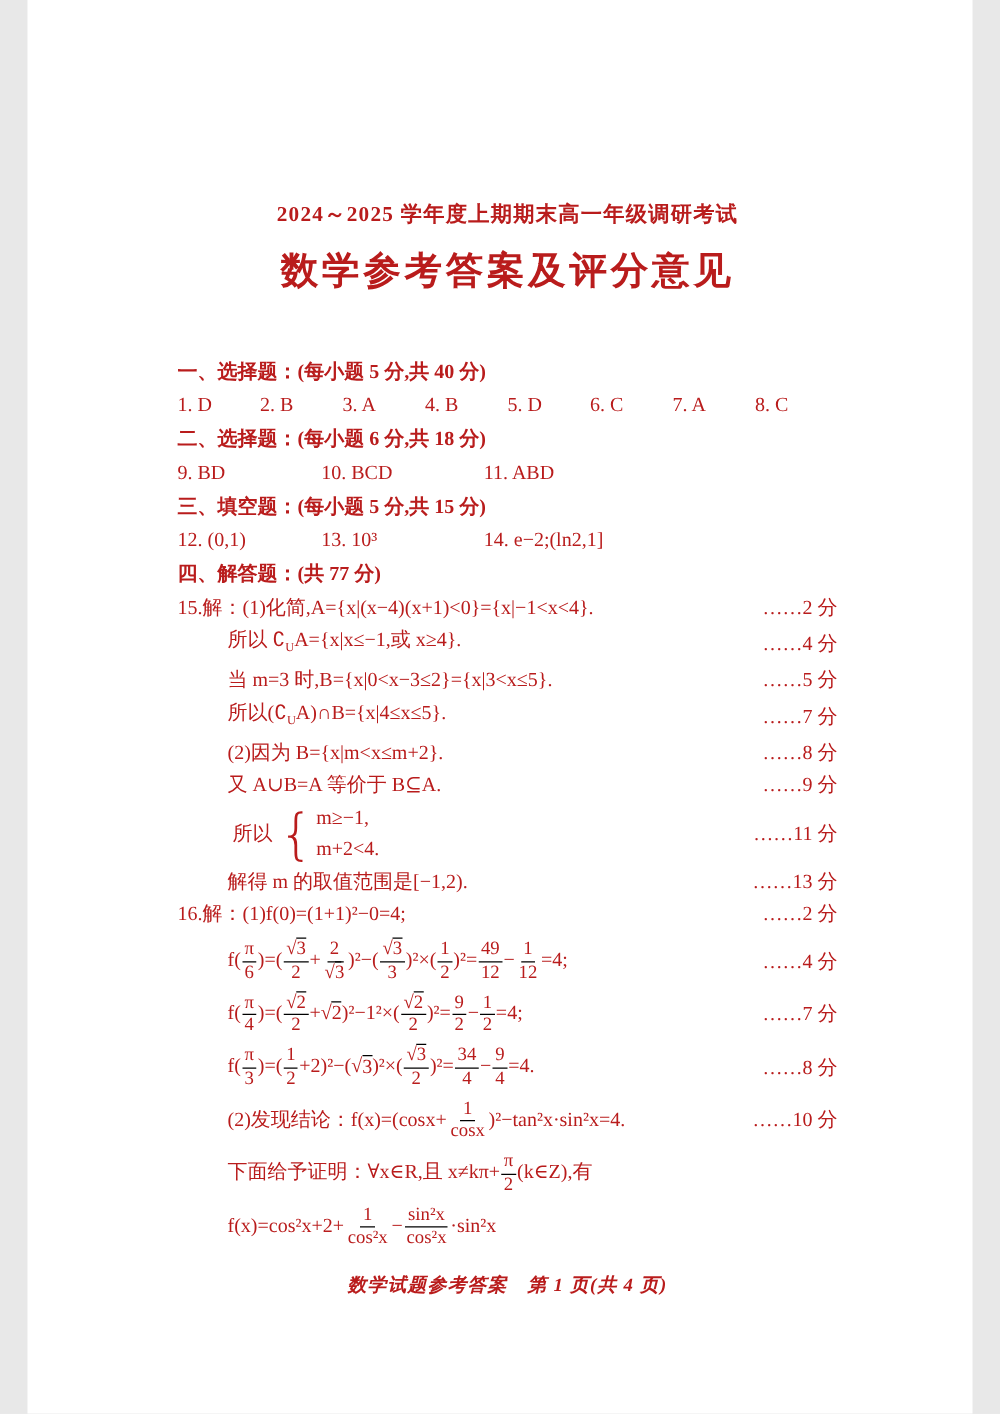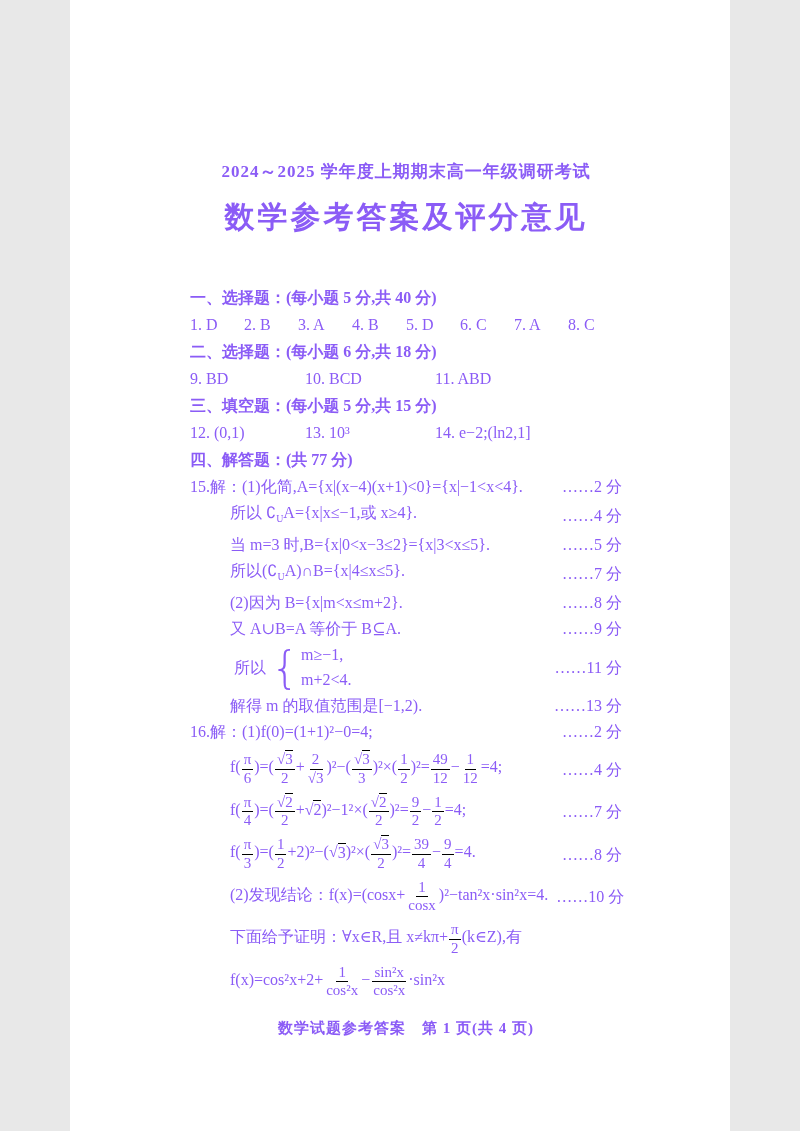--- a/index.html
+++ b/index.html
@@ -1,18 +1,18 @@
 <!DOCTYPE html>
 <html><head>
 <meta charset="utf-8">
 <style>
   html,body{margin:0;padding:0;background:#e8e8e8;}
   .page{
-    width:660px;height:1131px;box-sizing:border-box;
-    background:#ffffff;color:#8b5cf6;
+    width:756px;height:1131px;box-sizing:border-box;
+    background:#ffffff;color:#b91c1c;
     font-family:"Liberation Serif","DejaVu Serif",serif;
     font-size:16px;
     padding:160px 108px 0 120px;
     overflow:hidden;position:relative;margin:0 auto;
   }
   .exam-title{font-size:17px;font-weight:bold;text-align:center;letter-spacing:1px;line-height:24px;}
   .doc-title{font-size:30px;font-weight:bold;text-align:center;letter-spacing:3px;margin:14px 0 48px;line-height:38px;}
 
   .sec-label{font-weight:bold;line-height:27px;white-space:nowrap;}
   .ans-row{display:flex;line-height:27px;white-space:nowrap;}
@@ -31,21 +31,21 @@
   .frac .den{padding:0 2px;display:block;}
   sub{font-size:0.62em;}
   .ovl{border-top:1px solid #000;}
 
   .sys-left{display:flex;align-items:center;margin-left:44px;}
   .sys-brace::before{content:"{";}
   .sys-brace{font-family:"DejaVu Sans",sans-serif;font-size:44px;font-weight:200;line-height:0.9;margin:0 2px 0 5px;}
   .sys-lines{display:inline-flex;flex-direction:column;}
   .sys-lines .sline{line-height:25px;white-space:nowrap;}
 
-  .footer{font-weight:bold;font-size:15px;text-align:center;margin-top:20px;letter-spacing:1px;}
+  .footer{font-weight:bold;font-size:15px;text-align:center;margin-top:20px;letter-spacing:1px;font-style:italic;}
 </style>
 </head>
 <body>
 
 <div class="page">
 
   <div class="exam-title">2024～2025 学年度上期期末高一年级调研考试</div>
   <div class="doc-title">数学参考答案及评分意见</div>
 
   <div class="sec-label">一、选择题：(每小题 5 分,共 40 分)</div>
@@ -170,21 +170,21 @@
     <span class="formula ind">f(<span class="frac">
           <span class="num">π</span>
           <span class="den">3</span>
         </span>)=(<span class="frac">
           <span class="num">1</span>
           <span class="den">2</span>
         </span>+2)²−(√<span class="ovl">3</span>)²×(<span class="frac">
           <span class="num">√<span class="ovl">3</span></span>
           <span class="den">2</span>
         </span>)²=<span class="frac">
-          <span class="num">39</span>
+          <span class="num">34</span>
           <span class="den">4</span>
         </span>−<span class="frac">
           <span class="num">9</span>
           <span class="den">4</span>
         </span>=4.</span>
     <span class="score">……8 分</span>
   </div>
   <div class="srow fr">
     <span class="formula ind">(2)发现结论：f(x)=(cosx+<span class="frac">
           <span class="num">1</span>

